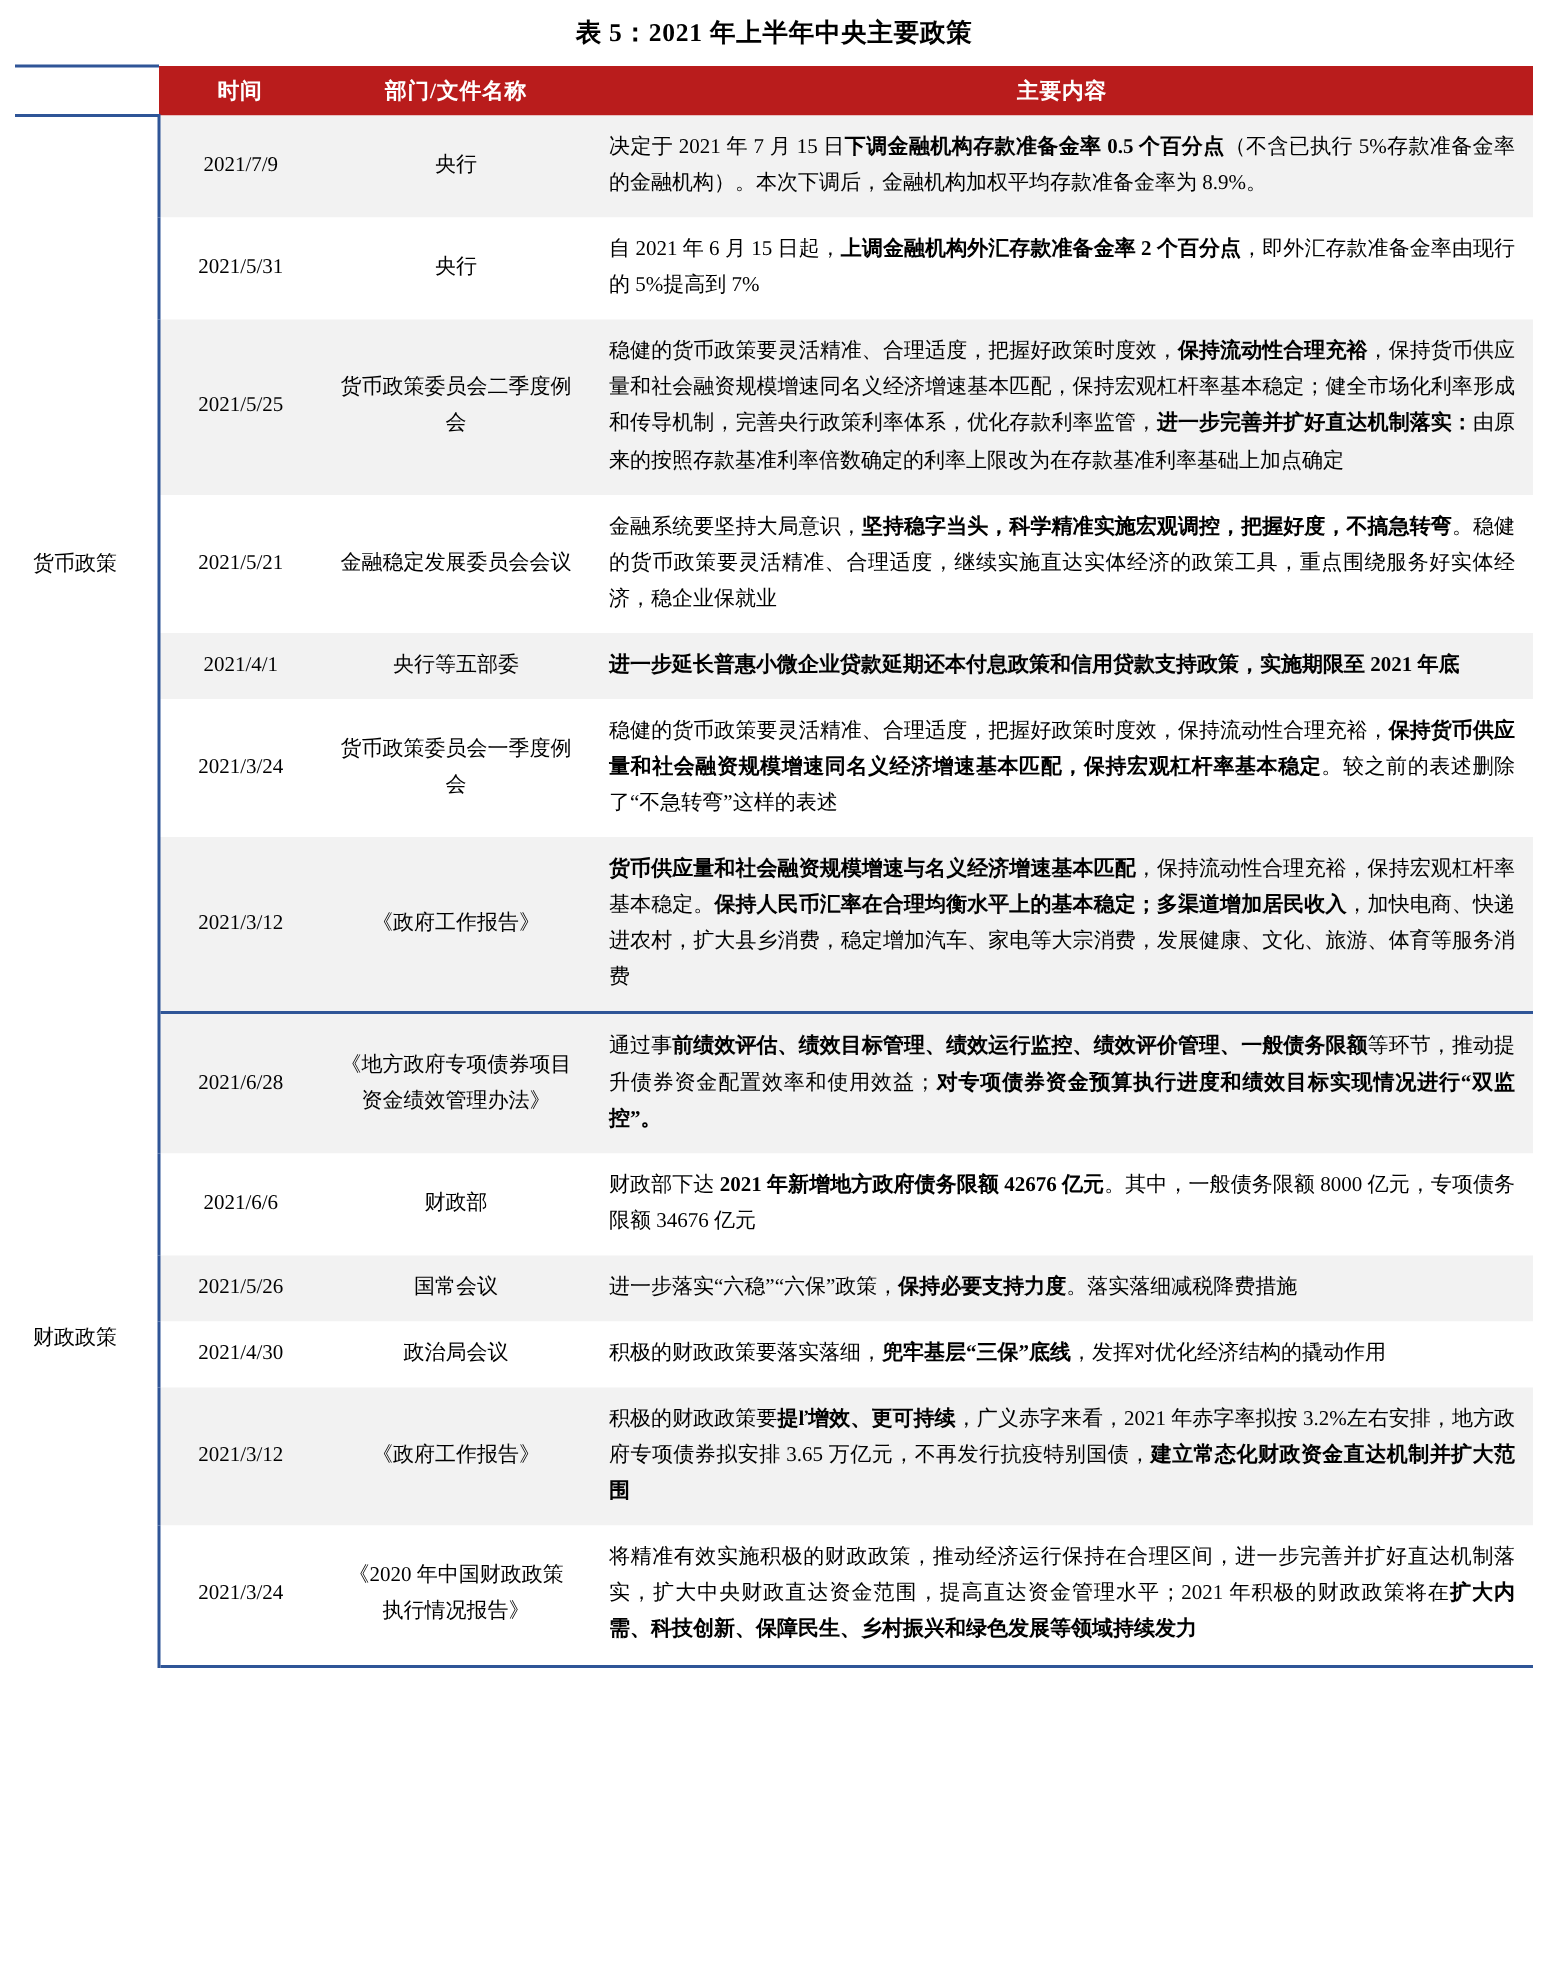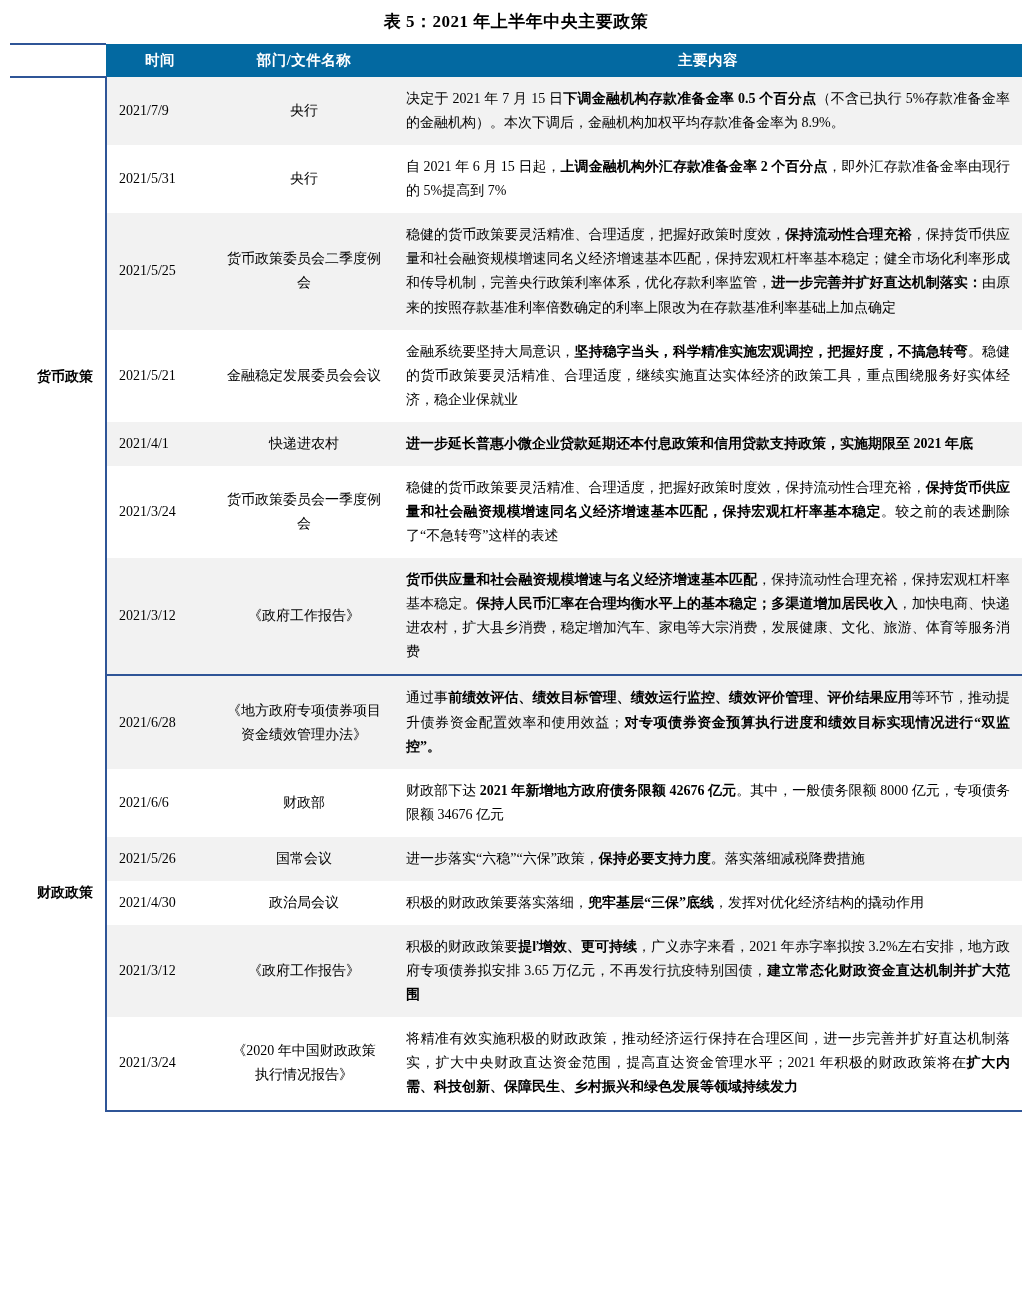--- a/index.html
+++ b/index.html
@@ -30,21 +30,21 @@
     border-collapse: collapse;
     width: 1012px;
     table-layout: fixed;
   }
   table.policy col.c-cat { width: 96px; }
   table.policy col.c-date { width: 108px; }
   table.policy col.c-dept { width: 180px; }
   table.policy col.c-body { width: 628px; }
 
   table.policy thead th {
-    background: #0369a1;
+    background: #b91c1c;
     color: #ffffff;
     font-weight: bold;
     font-size: 14.5px;
     padding: 7px 4px;
     text-align: center;
     border: none;
     letter-spacing: 0.5px;
   }
   table.policy thead th.blank {
     background: #ffffff;
@@ -56,29 +56,29 @@
     font-size: 14px;
     line-height: 1.72;
     padding: 10px 12px;
     vertical-align: middle;
     background: #ffffff;
   }
   table.policy tbody tr.shade td {
     background: #f2f2f2;
   }
   td.cat {
-    text-align: right;
-    font-weight: bold;
+    text-align: left;
+    font-weight: normal;
     font-size: 15px;
     vertical-align: middle;
     border-right: 2px solid #2f5597 !important;
     background: #ffffff !important;
   }
   td.date {
-    text-align: left;
+    text-align: center;
     font-size: 13.5px;
     white-space: nowrap;
   }
   td.dept {
     text-align: center;
     font-size: 13.5px;
     padding-left: 14px;
   }
   td.body {
     text-align: justify;
@@ -127,38 +127,38 @@
           <td class="dept">货币政策委员会二季度例会</td>
           <td class="body">稳健的货币政策要灵活精准、合理适度，把握好政策时度效，<b>保持流动性合理充裕</b>，保持货币供应量和社会融资规模增速同名义经济增速基本匹配，保持宏观杠杆率基本稳定；健全市场化利率形成和传导机制，完善央行政策利率体系，优化存款利率监管，<b>进一步完善并扩好直达机制落实：</b>由原来的按照存款基准利率倍数确定的利率上限改为在存款基准利率基础上加点确定</td>
         </tr>
         <tr>
           <td class="date">2021/5/21</td>
           <td class="dept">金融稳定发展委员会会议</td>
           <td class="body">金融系统要坚持大局意识，<b>坚持稳字当头，科学精准实施宏观调控，把握好度，不搞急转弯</b>。稳健的货币政策要灵活精准、合理适度，继续实施直达实体经济的政策工具，重点围绕服务好实体经济，稳企业保就业</td>
         </tr>
         <tr class="shade">
           <td class="date">2021/4/1</td>
-          <td class="dept">快递进农村</td>
+          <td class="dept">央行等五部委</td>
           <td class="body"><b>进一步延长普惠小微企业贷款延期还本付息政策和信用贷款支持政策，实施期限至 2021 年底</b></td>
         </tr>
         <tr>
           <td class="date">2021/3/24</td>
           <td class="dept">货币政策委员会一季度例会</td>
           <td class="body">稳健的货币政策要灵活精准、合理适度，把握好政策时度效，保持流动性合理充裕，<b>保持货币供应量和社会融资规模增速同名义经济增速基本匹配，保持宏观杠杆率基本稳定</b>。较之前的表述删除了“不急转弯”这样的表述</td>
         </tr>
         <tr class="shade section-end">
           <td class="date">2021/3/12</td>
           <td class="dept">《政府工作报告》</td>
           <td class="body"><b>货币供应量和社会融资规模增速与名义经济增速基本匹配</b>，保持流动性合理充裕，保持宏观杠杆率基本稳定。<b>保持人民币汇率在合理均衡水平上的基本稳定；多渠道增加居民收入</b>，加快电商、快递进农村，扩大县乡消费，稳定增加汽车、家电等大宗消费，发展健康、文化、旅游、体育等服务消费</td>
         </tr>
         <tr class="shade">
           <td class="cat" rowspan="6">财政政策</td>
           <td class="date">2021/6/28</td>
           <td class="dept">《地方政府专项债券项目资金绩效管理办法》</td>
-          <td class="body">通过事<b>前绩效评估、绩效目标管理、绩效运行监控、绩效评价管理、评价结果应用</b>等环节，推动提升债券资金配置效率和使用效益；<b>对专项债券资金预算执行进度和绩效目标实现情况进行“双监控”。</b></td>
+          <td class="body">通过事<b>前绩效评估、绩效目标管理、绩效运行监控、绩效评价管理、一般债务限额</b>等环节，推动提升债券资金配置效率和使用效益；<b>对专项债券资金预算执行进度和绩效目标实现情况进行“双监控”。</b></td>
         </tr>
         <tr>
           <td class="date">2021/6/6</td>
           <td class="dept">财政部</td>
           <td class="body">财政部下达 <b>2021 年新增地方政府债务限额 42676 亿元</b>。其中，一般债务限额 8000 亿元，专项债务限额 34676 亿元</td>
         </tr>
         <tr class="shade">
           <td class="date">2021/5/26</td>
           <td class="dept">国常会议</td>
           <td class="body">进一步落实“六稳”“六保”政策，<b>保持必要支持力度</b>。落实落细减税降费措施</td>

